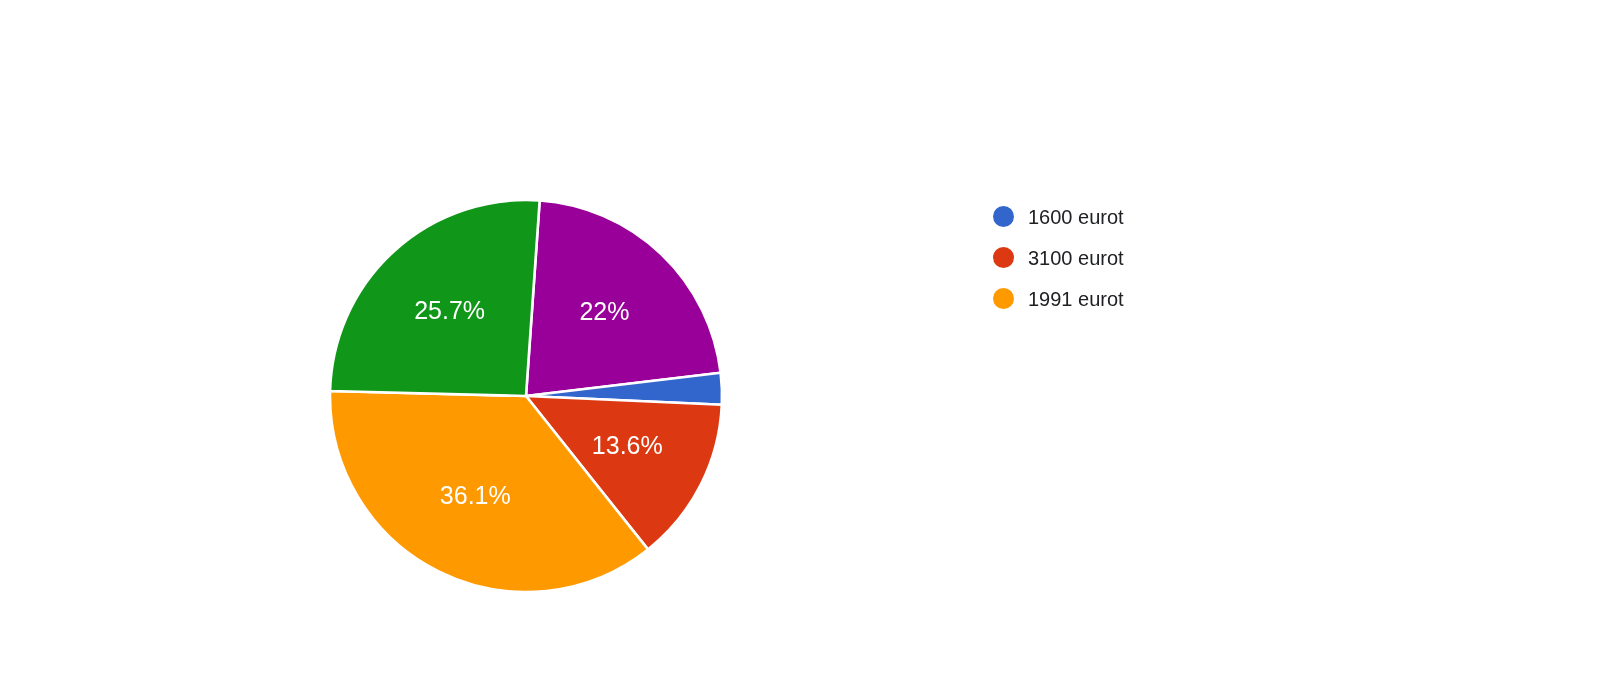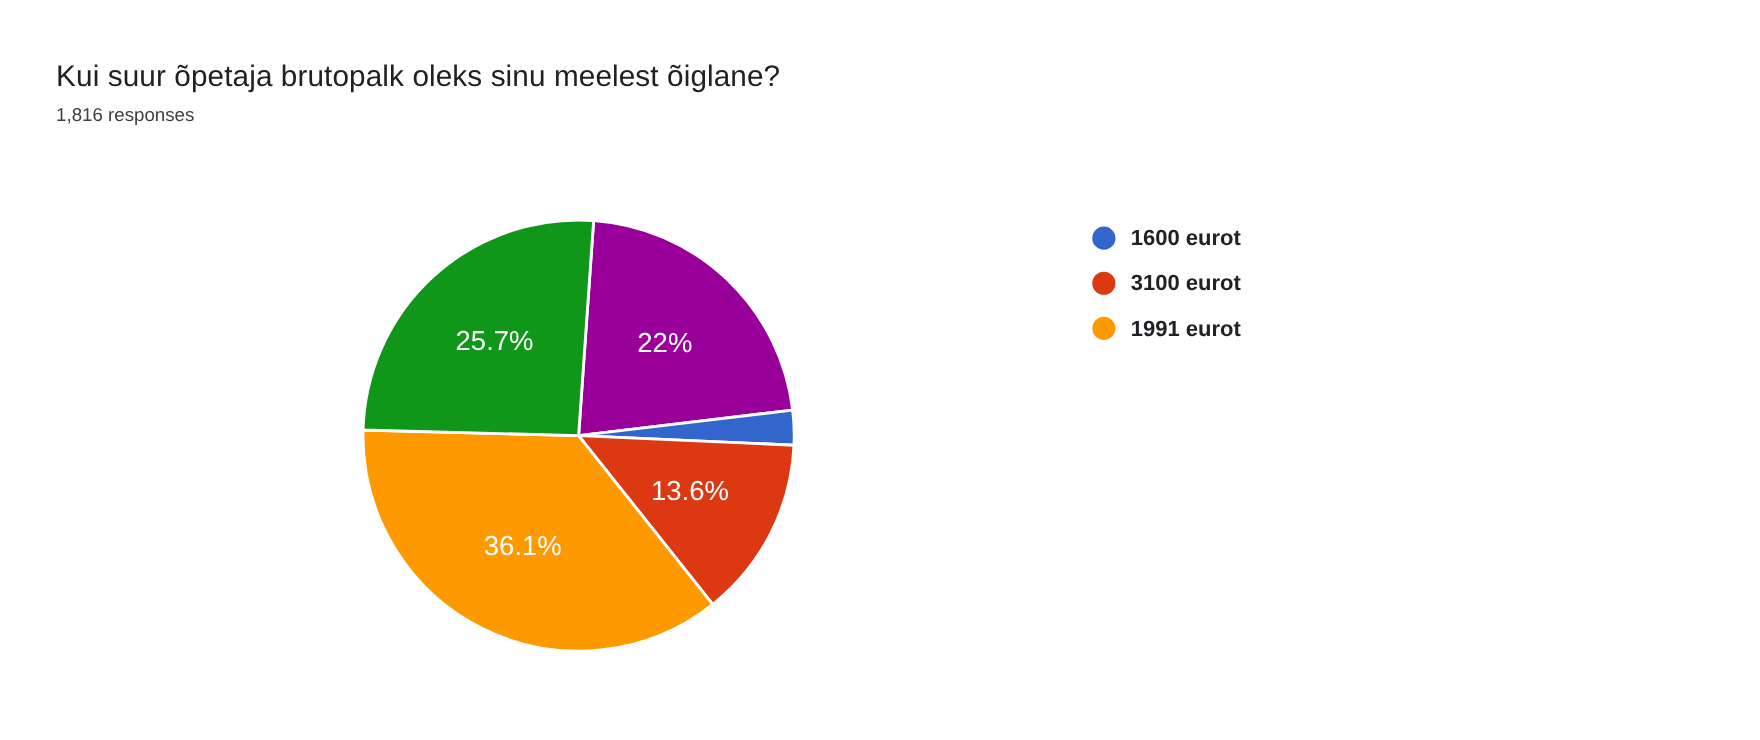--- a/index.html
+++ b/index.html
@@ -73,45 +73,40 @@
   #legend {
     position: absolute;
     left: 993px;
     top: 196px;
     width: 430px;
   }
   .legend-item {
     display: flex;
     align-items: center;
     height: 41px;
-    font-weight: bold;
   }
   .legend-swatch {
     width: 21px;
     height: 21px;
     border-radius: 50%;
     flex: 0 0 21px;
   }
   .legend-label {
     margin-left: 14px;
     font-size: 20px;
     line-height: 24px;
     color: #202124;
     white-space: nowrap;
   }
 </style>
 </head>
 <body>
 
 <div id="root">
 
-  <div id="header">
-    <div id="chart-title">Kui suur õpetaja brutopalk oleks sinu meelest õiglane?</div>
-    <div id="chart-subtitle">1,816 responses</div>
-  </div>
 
   <div id="pie-wrap">
     <svg id="pie-svg" width="1600" height="673" viewBox="0 0 1600 673">
       <g id="slice-group">
           <path class="slice-path" d="M 526 396 L 539.67 200.48 A 196 196 0 0 1 720.62 372.79 Z" fill="#990099"></path>
           <path class="slice-path" d="M 526 396 L 720.62 372.79 A 196 196 0 0 1 721.80 404.75 Z" fill="#3366CC"></path>
           <path class="slice-path" d="M 526 396 L 721.80 404.75 A 196 196 0 0 1 647.96 549.43 Z" fill="#DC3912"></path>
           <path class="slice-path" d="M 526 396 L 647.96 549.43 A 196 196 0 0 1 330.07 390.94 Z" fill="#FF9900"></path>
           <path class="slice-path" d="M 526 396 L 330.07 390.94 A 196 196 0 0 1 539.67 200.48 Z" fill="#109618"></path>
         </g>

